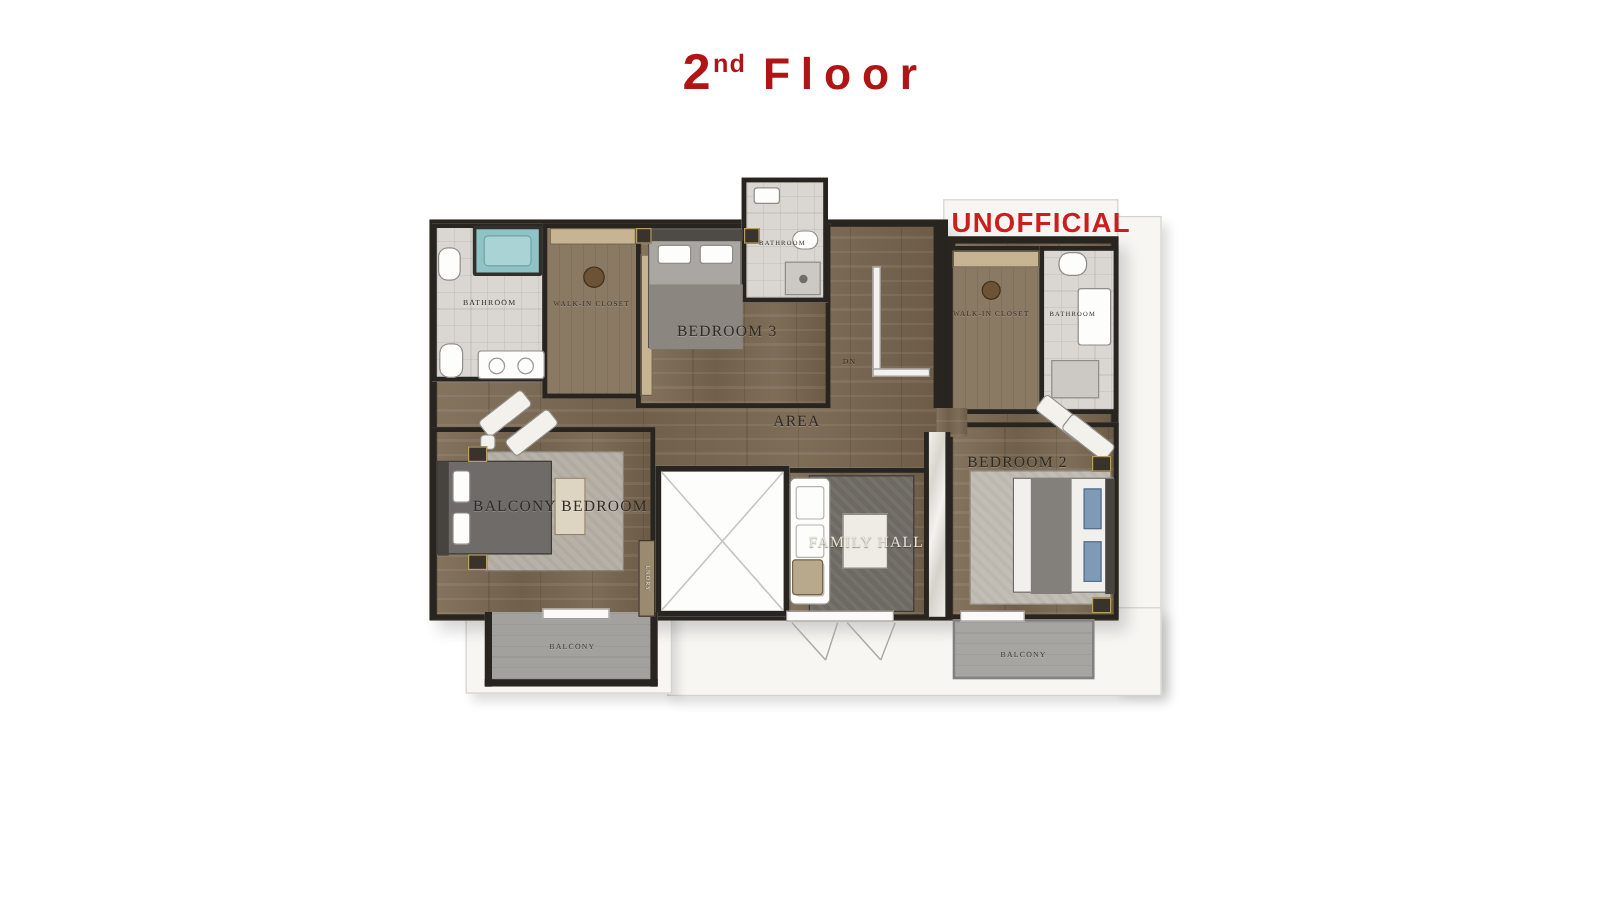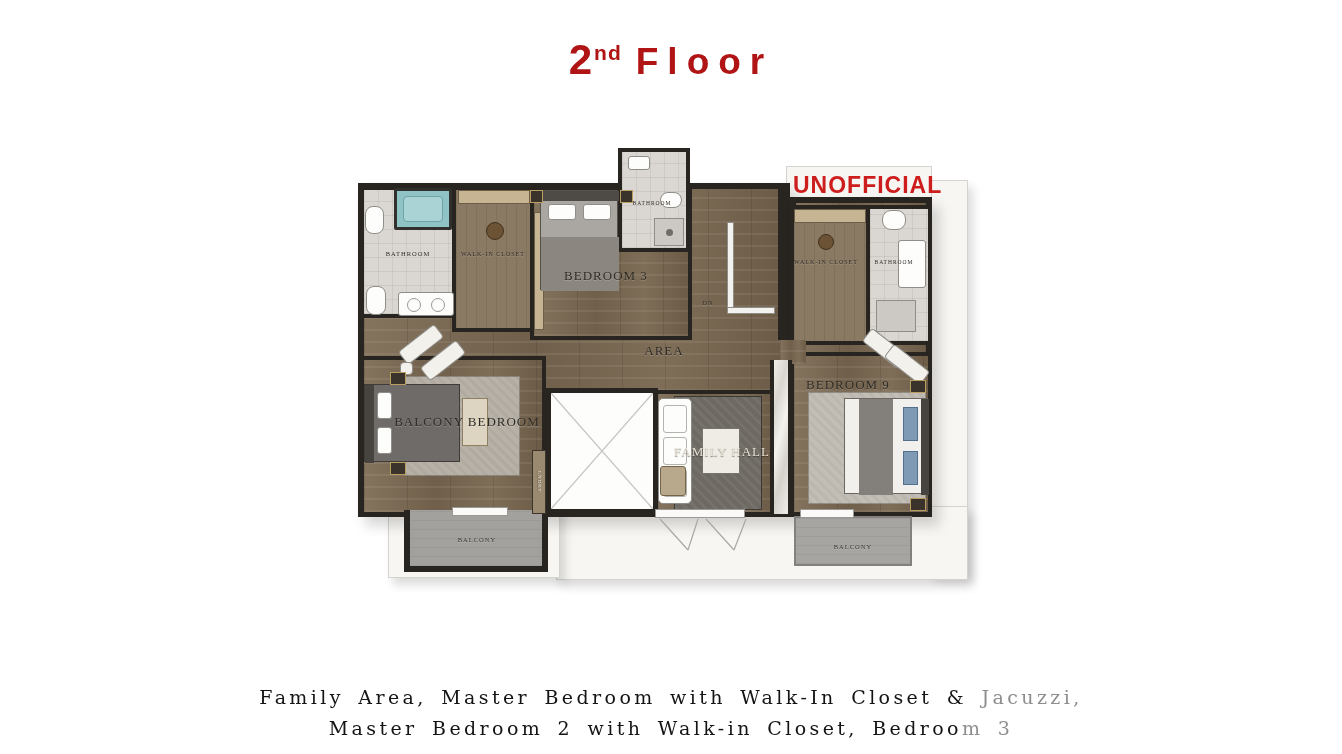--- a/index.html
+++ b/index.html
@@ -173,39 +173,35 @@
   <div class="abs room wood" style="left:790px;top:352px;width:142px;height:164px;z-index:5;"></div>
   <div class="abs rug" style="left:808px;top:392px;width:118px;height:112px;background-color:#c3beb5;z-index:18;"></div>
   <div class="abs" style="left:844px;top:398px;width:84px;height:96px;background:#f2f0ec;border:1px solid #6a6762;z-index:20;">
     <div class="abs" style="left:76px;top:0;width:8px;height:96px;background:#47443f;"></div>
     <div class="abs" style="left:58px;top:8px;width:15px;height:34px;background:#7f9ab5;border:1px solid #54708c;"></div>
     <div class="abs" style="left:58px;top:52px;width:15px;height:34px;background:#7f9ab5;border:1px solid #54708c;"></div>
     <div class="abs" style="left:14px;top:0;width:34px;height:96px;background:#83807b;"></div>
   </div>
   <div class="abs nstand" style="left:910px;top:380px;width:16px;height:13px;"></div>
   <div class="abs nstand" style="left:910px;top:498px;width:16px;height:13px;"></div>
-  <div class="label" style="left:848px;top:385px;">BEDROOM 9</div>
+  <div class="label" style="left:848px;top:385px;">BEDROOM 2</div>
 
   <div class="abs" style="left:404px;top:510px;width:144px;height:62px;background:#a2a19e;border:6px solid #282420;border-top:none;z-index:12;
        background-image:repeating-linear-gradient(0deg, rgba(0,0,0,0.05) 0 1px, rgba(0,0,0,0) 1px 9px);"></div>
   <div class="label" style="left:477px;top:539px;font-size:6.5px;color:#3a3936;">BALCONY</div>
 
   <div class="abs" style="left:794px;top:516px;width:118px;height:50px;background:#a6a5a2;border:2px solid #828180;z-index:12;
        background-image:repeating-linear-gradient(0deg, rgba(0,0,0,0.05) 0 1px, rgba(0,0,0,0) 1px 9px);"></div>
   <div class="label" style="left:853px;top:546px;font-size:6.5px;color:#3a3936;">BALCONY</div>
 
   <div class="abs doorleaf" style="left:452px;top:507px;width:56px;height:9px;"></div>
   <div class="abs doorleaf" style="left:800px;top:509px;width:54px;height:9px;"></div>
   <div class="abs doorleaf" style="left:655px;top:509px;width:90px;height:9px;"></div>
 
   <svg class="abs" style="left:654px;top:518px;z-index:14;" width="96" height="38" viewBox="0 0 96 38">
     <path d="M6,1 L34,32 M44,1 L34,32" stroke="#a9a8a4" stroke-width="1.2" fill="none"></path>
     <path d="M52,1 L80,32 M92,1 L80,32" stroke="#a9a8a4" stroke-width="1.2" fill="none"></path>
   </svg>
 
   <div class="watermark" style="left:793px;top:172px;">UNOFFICIAL</div>
 
-  <div class="caption">
-    <div class="line"><span>Family Area, Master Bedroom with Walk-In Closet &amp; </span><span class="muted">Jacuzzi,</span></div>
-    <div class="line"><span>Master Bedroom 2 with Walk-in Closet, Bedroo</span><span class="muted">m 3</span></div>
-  </div>
 
 </div>
 
 </body></html>

